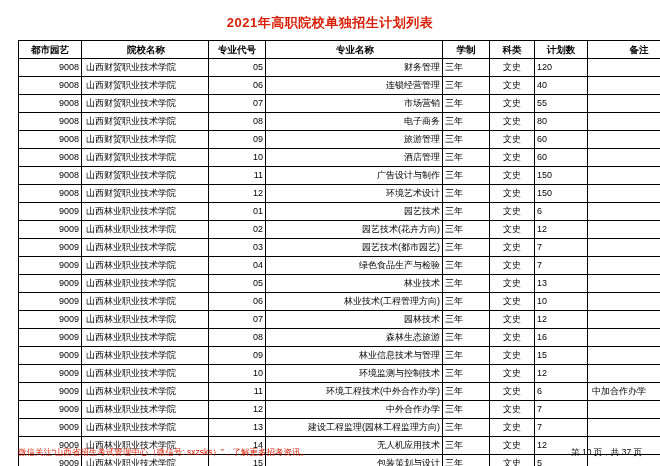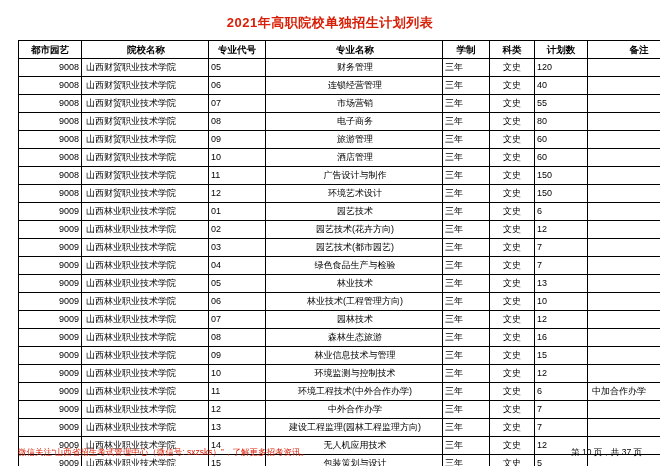--- a/index.html
+++ b/index.html
@@ -44,22 +44,22 @@
     overflow: hidden;
     white-space: nowrap;
   }
   table.plan th {
     font-weight: bold;
     text-align: center;
     font-size: 9.5px;
   }
   .c-code   { width: 58px;  text-align: right; }
   .c-school { width: 120px; text-align: left; padding-left: 4px !important; }
-  .c-mcode  { width: 52px;  text-align: left; }
-  .c-major  { width: 170px; text-align: center; padding-left: 4px !important; }
+  .c-mcode  { width: 52px;  text-align: right; }
+  .c-major  { width: 170px; text-align: right; padding-left: 4px !important; }
   .c-len    { width: 42px;  text-align: left; }
   .c-type   { width: 40px;  text-align: center; }
   .c-num    { width: 48px;  text-align: left; }
   .c-note   { width: 94px;  text-align: left; padding-left: 4px !important; }
 
   .footer {
     position: absolute;
     left: 18px;
     right: 18px;
     bottom: 8px;

